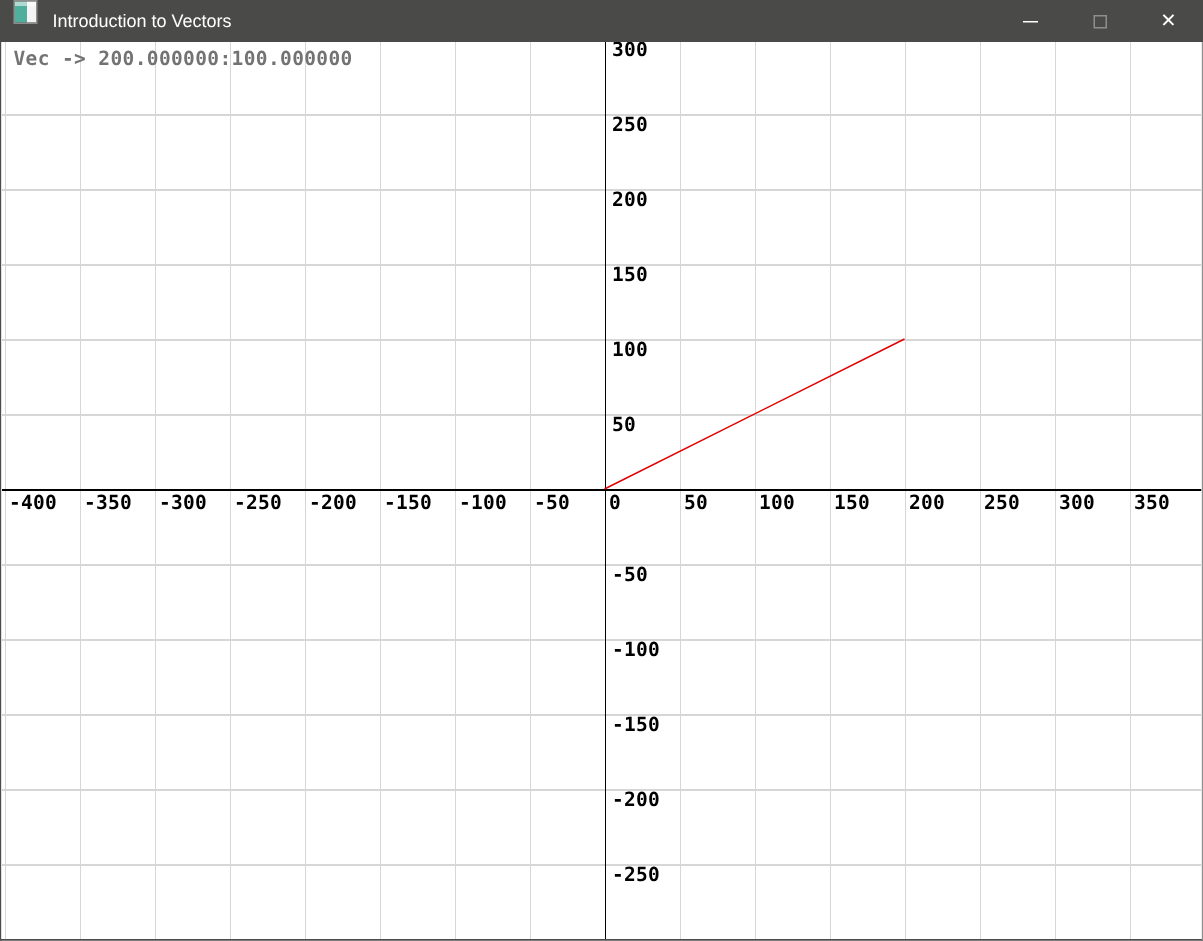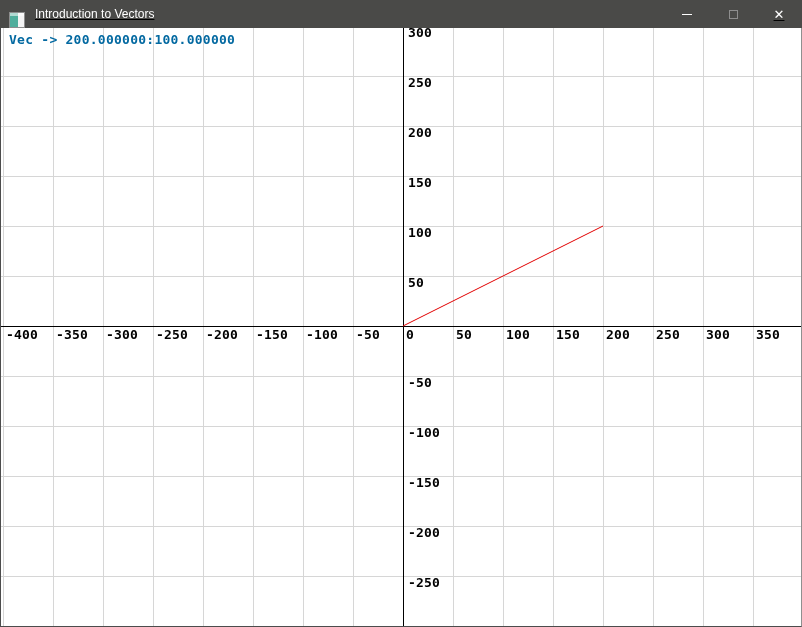--- a/index.html
+++ b/index.html
@@ -4,21 +4,21 @@
 <style>
   html,body{margin:0;padding:0;background:#1e1e1e;}
   body{width:802px;height:627px;overflow:hidden;font-family:"Liberation Sans",sans-serif;}
   .window{
     position:relative;width:802px;height:627px;box-sizing:border-box;
     border-left:1px solid #4c4c4c;border-right:1px solid #8f8f8f;border-bottom:1px solid #4c4c4c;
     background:#ffffff;
   }
   .titlebar{
     position:absolute;top:0;left:-1px;width:802px;height:28px;
-    background:#4a4a48;display:flex;align-items:flex-end;user-select:none;text-decoration:underline;
+    background:#4a4a48;display:flex;align-items:flex-start;user-select:none;
   }
   .app-icon{
     width:16px;height:16px;margin-left:9px;margin-right:10px;flex:0 0 auto;
     box-sizing:border-box;border:1px solid #8d8d8d;
     background:
       linear-gradient(180deg, rgba(255,255,255,0.55) 0 3px, rgba(255,255,255,0) 3px),
       linear-gradient(90deg, #4fae9c 0 8px, #f4f4f4 8px);
   }
   .title{color:#ffffff;font-size:12px;line-height:28px;white-space:nowrap;}
   .controls{margin-left:auto;display:flex;height:28px;}
@@ -30,21 +30,21 @@
     position:absolute;top:28px;left:0;width:800px;height:598px;background:#ffffff;overflow:hidden;
   }
   .canvas svg{position:absolute;top:0;left:0;display:block;}
   svg text{
     font-family:"DejaVu Sans Mono","Liberation Mono",monospace;
     font-weight:700;font-size:13px;fill:#000000;letter-spacing:0.2px;
   }
   .readout{
     position:absolute;left:8px;top:4px;
     font-family:"DejaVu Sans Mono","Liberation Mono",monospace;
-    font-weight:700;font-size:13px;color:#0369a1;letter-spacing:0.25px;white-space:pre;
+    font-weight:700;font-size:13px;color:#737373;letter-spacing:0.25px;white-space:pre;
   }
 </style>
 </head>
 <body>
 
 <div class="window">
 
   <div class="titlebar" style="background: rgb(74, 74, 72);">
     <span class="app-icon"></span>
     <span class="title">Introduction to Vectors</span>

